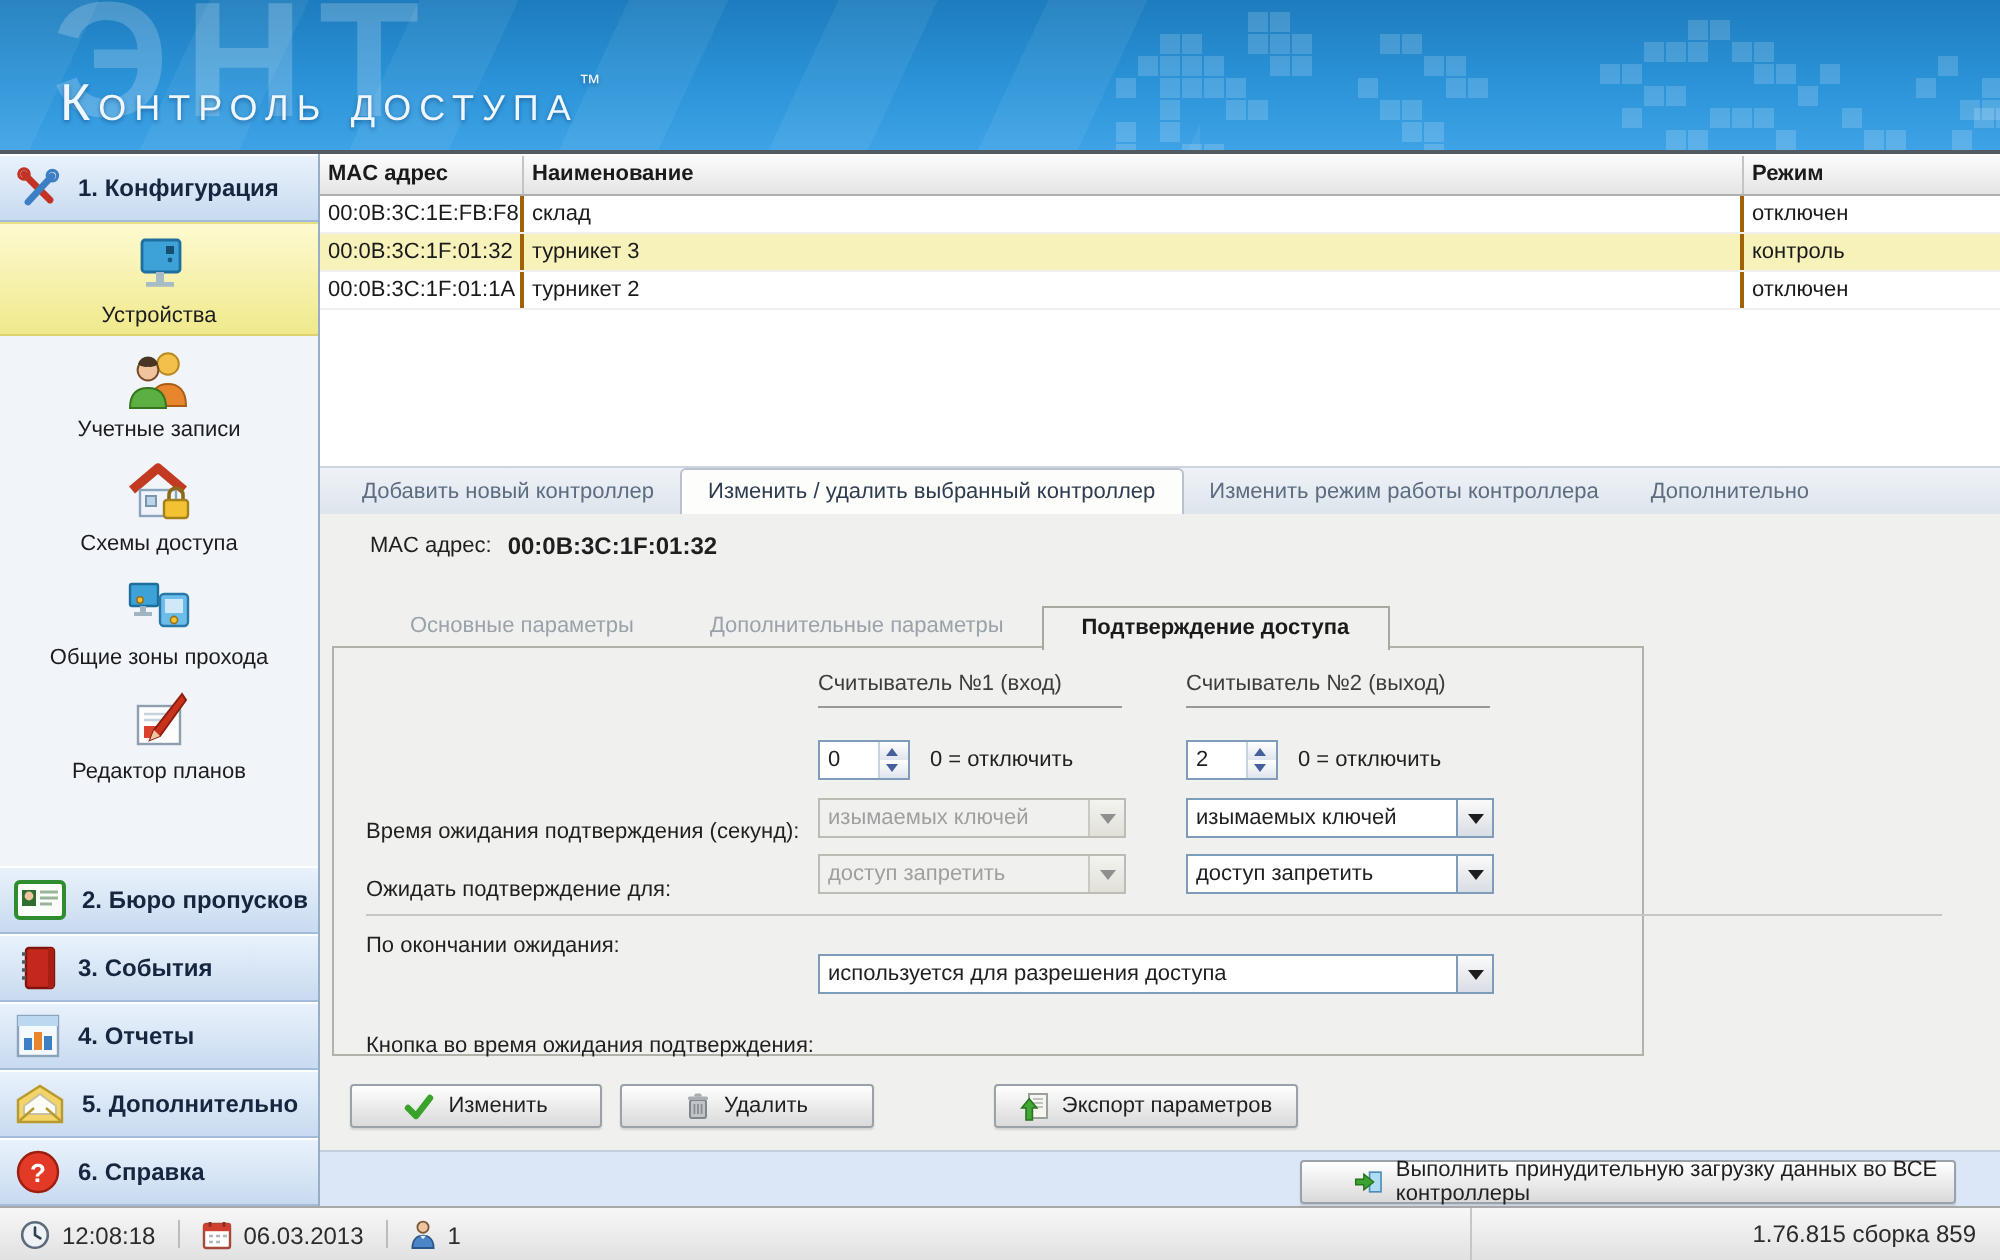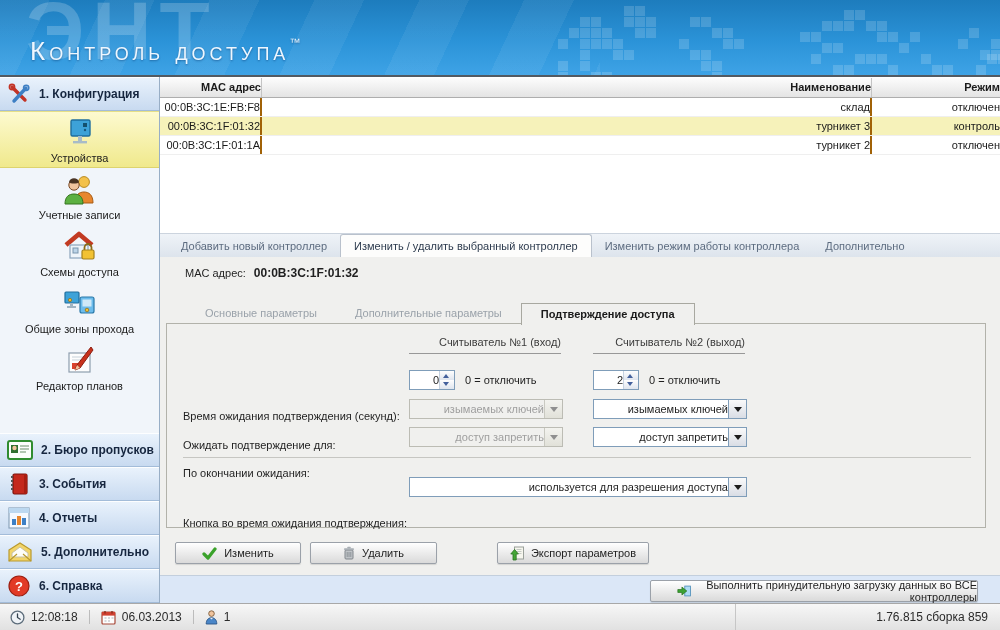--- a/index.html
+++ b/index.html
@@ -28,21 +28,21 @@
        font-size:12px;font-weight:bold;color:#16263f;box-sizing:border-box;cursor:default;}
   .sec .sicon{flex:0 0 auto;display:flex;}
   .nav{flex:0 0 auto;}
   .nav-item{height:57px;display:flex;flex-direction:column;align-items:center;justify-content:center;
        font-size:11px;color:#1c1c1c;box-sizing:border-box;}
   .nav-item .nicon{height:36px;display:flex;align-items:center;}
   .nav-item.selected{background:linear-gradient(#fdfad0,#f0e98c);border-top:1px solid #e6df86;border-bottom:1px solid #ddd36e;}
   .nav-label{margin-top:1px;}
   .filler{flex:1 1 auto;}
   
-  .content{position:absolute;left:160px;top:77px;width:840px;height:526px;background:#fff;text-align:right;}
+  .content{position:absolute;left:160px;top:77px;width:840px;height:526px;background:#fff;}
   .tbl{position:absolute;left:0;top:1px;width:840px;font-size:11px;color:#1a1a1a;}
   .thdr{display:flex;height:19px;background:linear-gradient(#fcfcfc,#e4e4e4);
         border-bottom:1px solid #aeaeae;font-weight:bold;}
   .trow{display:flex;height:18px;background:#fff;border-bottom:1px solid #efefef;}
   .trow.selected{background:#f6f2ba;}
   .cell{line-height:18px;padding-left:4px;box-sizing:border-box;white-space:nowrap;overflow:hidden;}
   .thdr .cell{line-height:19px;border-right:1px solid #c4c4c4;}
   .trow .cell{border-right:2px solid #a16207;}
   .c-mac{width:102px;flex:0 0 auto;}
   .c-name{flex:1 1 auto;}
@@ -55,21 +55,21 @@
   .tab.active{background:#fdfdfc;border:1px solid #b9c1cc;border-bottom:none;border-radius:3px 3px 0 0;
         color:#2d3b4e;height:22px;line-height:22px;}
   
   .panel{position:absolute;left:0;top:180px;width:840px;height:318px;background:#f0f0ee;font-size:11px;color:#1f1f1f;}
   .macline{position:absolute;left:25px;top:9px;display:flex;gap:8px;align-items:center;}
   .macval{font-weight:bold;font-size:12px;}
   .itabs{position:absolute;left:26px;top:46px;display:flex;z-index:2;}
   .itab{height:20px;line-height:20px;padding:0 19px;color:#9aa2aa;white-space:nowrap;cursor:default;}
   .itab.active{height:21px;background:#f0f0ee;border:1px solid #a8a8a0;border-bottom:none;
         font-weight:bold;color:#1a1a1a;}
-  .gbox{position:absolute;left:6px;top:66px;width:820px;height:205px;border:1px solid #b2b2aa;box-sizing:border-box;}
+  .gbox{position:absolute;left:6px;top:66px;width:656px;height:205px;border:1px solid #b2b2aa;box-sizing:border-box;}
   .rdrhdr{position:absolute;width:152px;color:#3c3c3c;padding-bottom:5px;border-bottom:1px solid #989898;}
   .flabel{position:absolute;line-height:20px;white-space:nowrap;margin-top:36px;}
   .hint{position:absolute;line-height:20px;white-space:nowrap;}
   .hsep{position:absolute;left:16px;top:133px;width:788px;height:1px;background:#c6c6c2;}
   
   .spin{position:absolute;width:46px;height:20px;box-sizing:border-box;background:#fff;
         border:1px solid #7f9db9;display:flex;}
   .spin-val{flex:1;padding:3px 0 0 4px;font-size:11px;}
   .spin-btns{width:14px;display:flex;flex-direction:column;border-left:1px solid #c6d2e0;}
   .spin-up,.spin-dn{flex:1;position:relative;background:linear-gradient(#fefefe,#dfe5ee);cursor:default;}
@@ -92,21 +92,21 @@
   
   .btn{position:absolute;height:22px;box-sizing:border-box;border:1px solid #9ba1a9;border-radius:2px;
         background:linear-gradient(#ffffff,#ececec 50%,#dadada);display:flex;align-items:center;
         justify-content:center;gap:7px;font-size:11px;color:#1f1f1f;box-shadow:0 1px 1px rgba(0,0,0,.12);cursor:default;}
   .bluestrip{position:absolute;left:0;top:498px;width:840px;height:28px;background:#dbe7f7;
         border-top:1px solid #c3cfdd;box-sizing:border-box;}
   
   .statusbar{position:absolute;left:0;top:603px;width:1000px;height:27px;box-sizing:border-box;
         background:linear-gradient(#f7f7f7,#e1e1e1);border-top:1px solid #a8a8a8;
         display:flex;align-items:center;padding:0 10px;font-size:12px;color:#2b2b2b;}
-  .sb-item{display:flex;align-items:center;gap:6px;}
+  .sb-item{display:flex;align-items:flex-end;gap:6px;}
   .sb-sep{width:1px;height:14px;background:#bcbcbc;margin:0 11px;}
   .sb-panel-sep{width:1px;height:100%;background:#c6c6c6;}
   .sb-version{margin-left:140px;margin-right:2px;}
   .spacer{flex:1;}
 </style>
 </head>
 <body>
 
 <div id="app">
 

